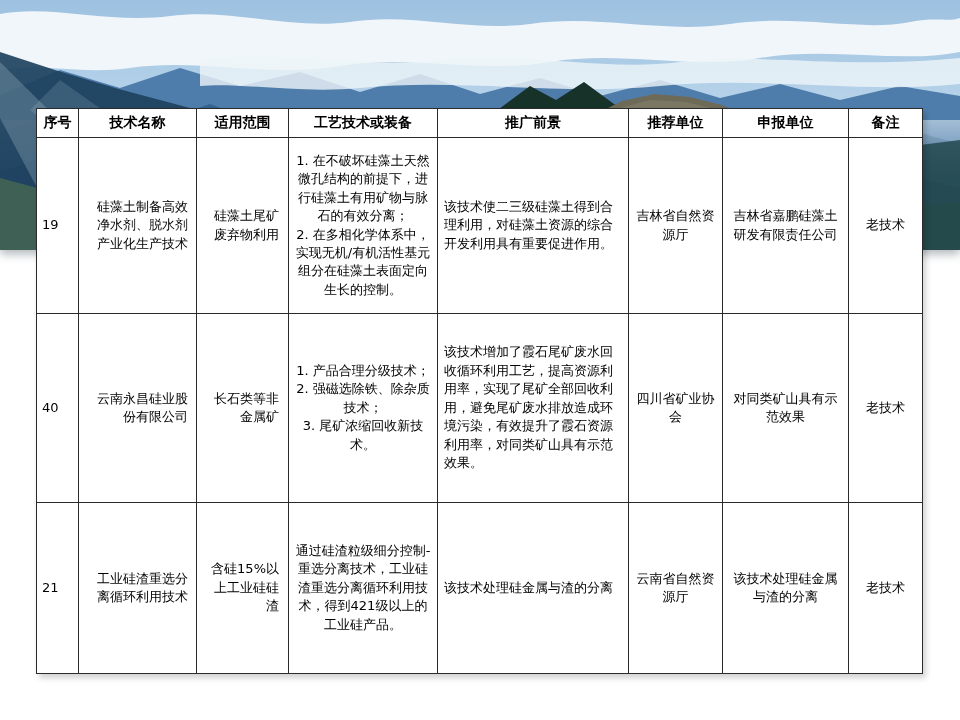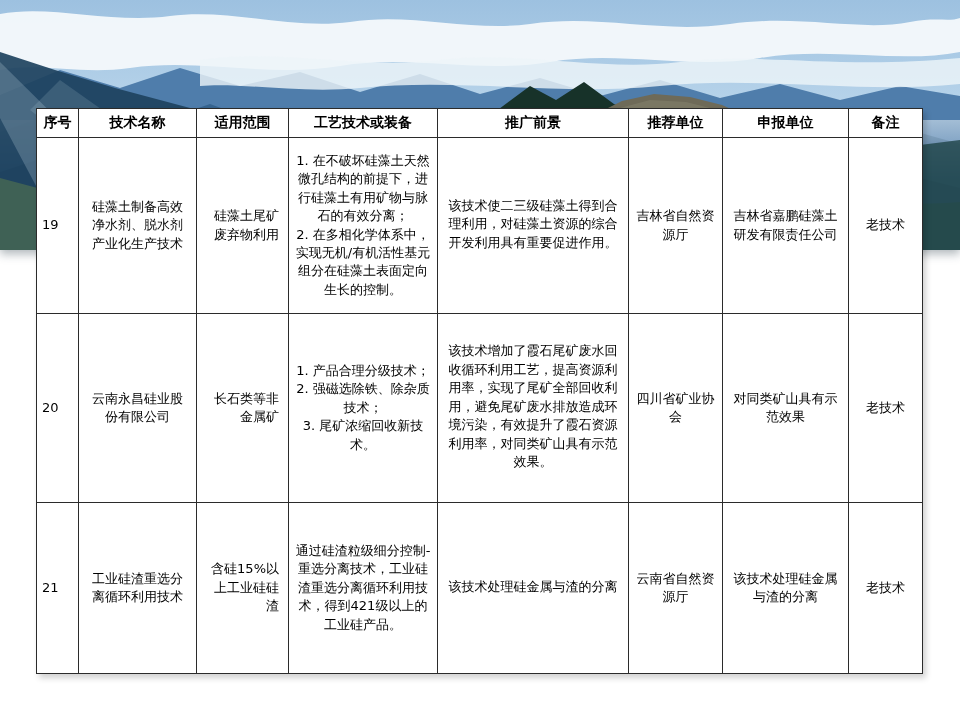--- a/index.html
+++ b/index.html
@@ -30,24 +30,24 @@
   }
   .tech-table th{
     font-size:14px;font-weight:bold;text-align:center;
     padding:1px 2px;
   }
   tr.hdr{height:29px;}
   tr.r0{height:176px;}
   tr.r1{height:189px;}
   tr.r2{height:171px;}
   td.c-no{text-align:left;}
-  td.c-name{text-align:center;padding:2px 8px;margin-left:32px;}
+  td.c-name{text-align:right;padding:2px 8px;margin-left:32px;}
   td.c-scope{text-align:right;padding:2px 9px;}
   td.c-proc{text-align:center;white-space:pre-line;padding:2px 5px;}
-  td.c-pros{text-align:center;padding:2px 6px;font-family:Liberation Mono, monospace;}
+  td.c-pros{text-align:left;padding:2px 6px;}
   td.c-rec,td.c-app,td.c-note{text-align:center;}
 </style>
 </head>
 <body>
 
 <div class="landscape">
   <svg viewBox="0 0 960 250" preserveAspectRatio="none">
     <defs>
       <linearGradient id="sky" x1="0" y1="0" x2="0" y2="1">
         <stop offset="0" stop-color="#9dc1e0"></stop>
@@ -114,21 +114,21 @@
       <td class="c-name">硅藻土制备高效净水剂、脱水剂产业化生产技术</td>
       <td class="c-scope">硅藻土尾矿废弃物利用</td>
       <td class="c-proc">1. 在不破坏硅藻土天然微孔结构的前提下，进行硅藻土有用矿物与脉石的有效分离；
 2. 在多相化学体系中，实现无机/有机活性基元组分在硅藻土表面定向生长的控制。</td>
       <td class="c-pros">该技术使二三级硅藻土得到合理利用，对硅藻土资源的综合开发利用具有重要促进作用。</td>
       <td class="c-rec">吉林省自然资源厅</td>
       <td class="c-app">吉林省嘉鹏硅藻土研发有限责任公司</td>
       <td class="c-note">老技术</td>
     </tr>
     <tr class="r1">
-      <td class="c-no">20</td>
+      <td class="c-no">40</td>
       <td class="c-name">云南永昌硅业股份有限公司</td>
       <td class="c-scope">长石类等非金属矿</td>
       <td class="c-proc">1. 产品合理分级技术；
 2. 强磁选除铁、除杂质技术；
 3. 尾矿浓缩回收新技术。</td>
       <td class="c-pros">该技术增加了霞石尾矿废水回收循环利用工艺，提高资源利用率，实现了尾矿全部回收利用，避免尾矿废水排放造成环境污染，有效提升了霞石资源利用率，对同类矿山具有示范效果。</td>
       <td class="c-rec">四川省矿业协会</td>
       <td class="c-app">对同类矿山具有示范效果</td>
       <td class="c-note">老技术</td>
     </tr>

